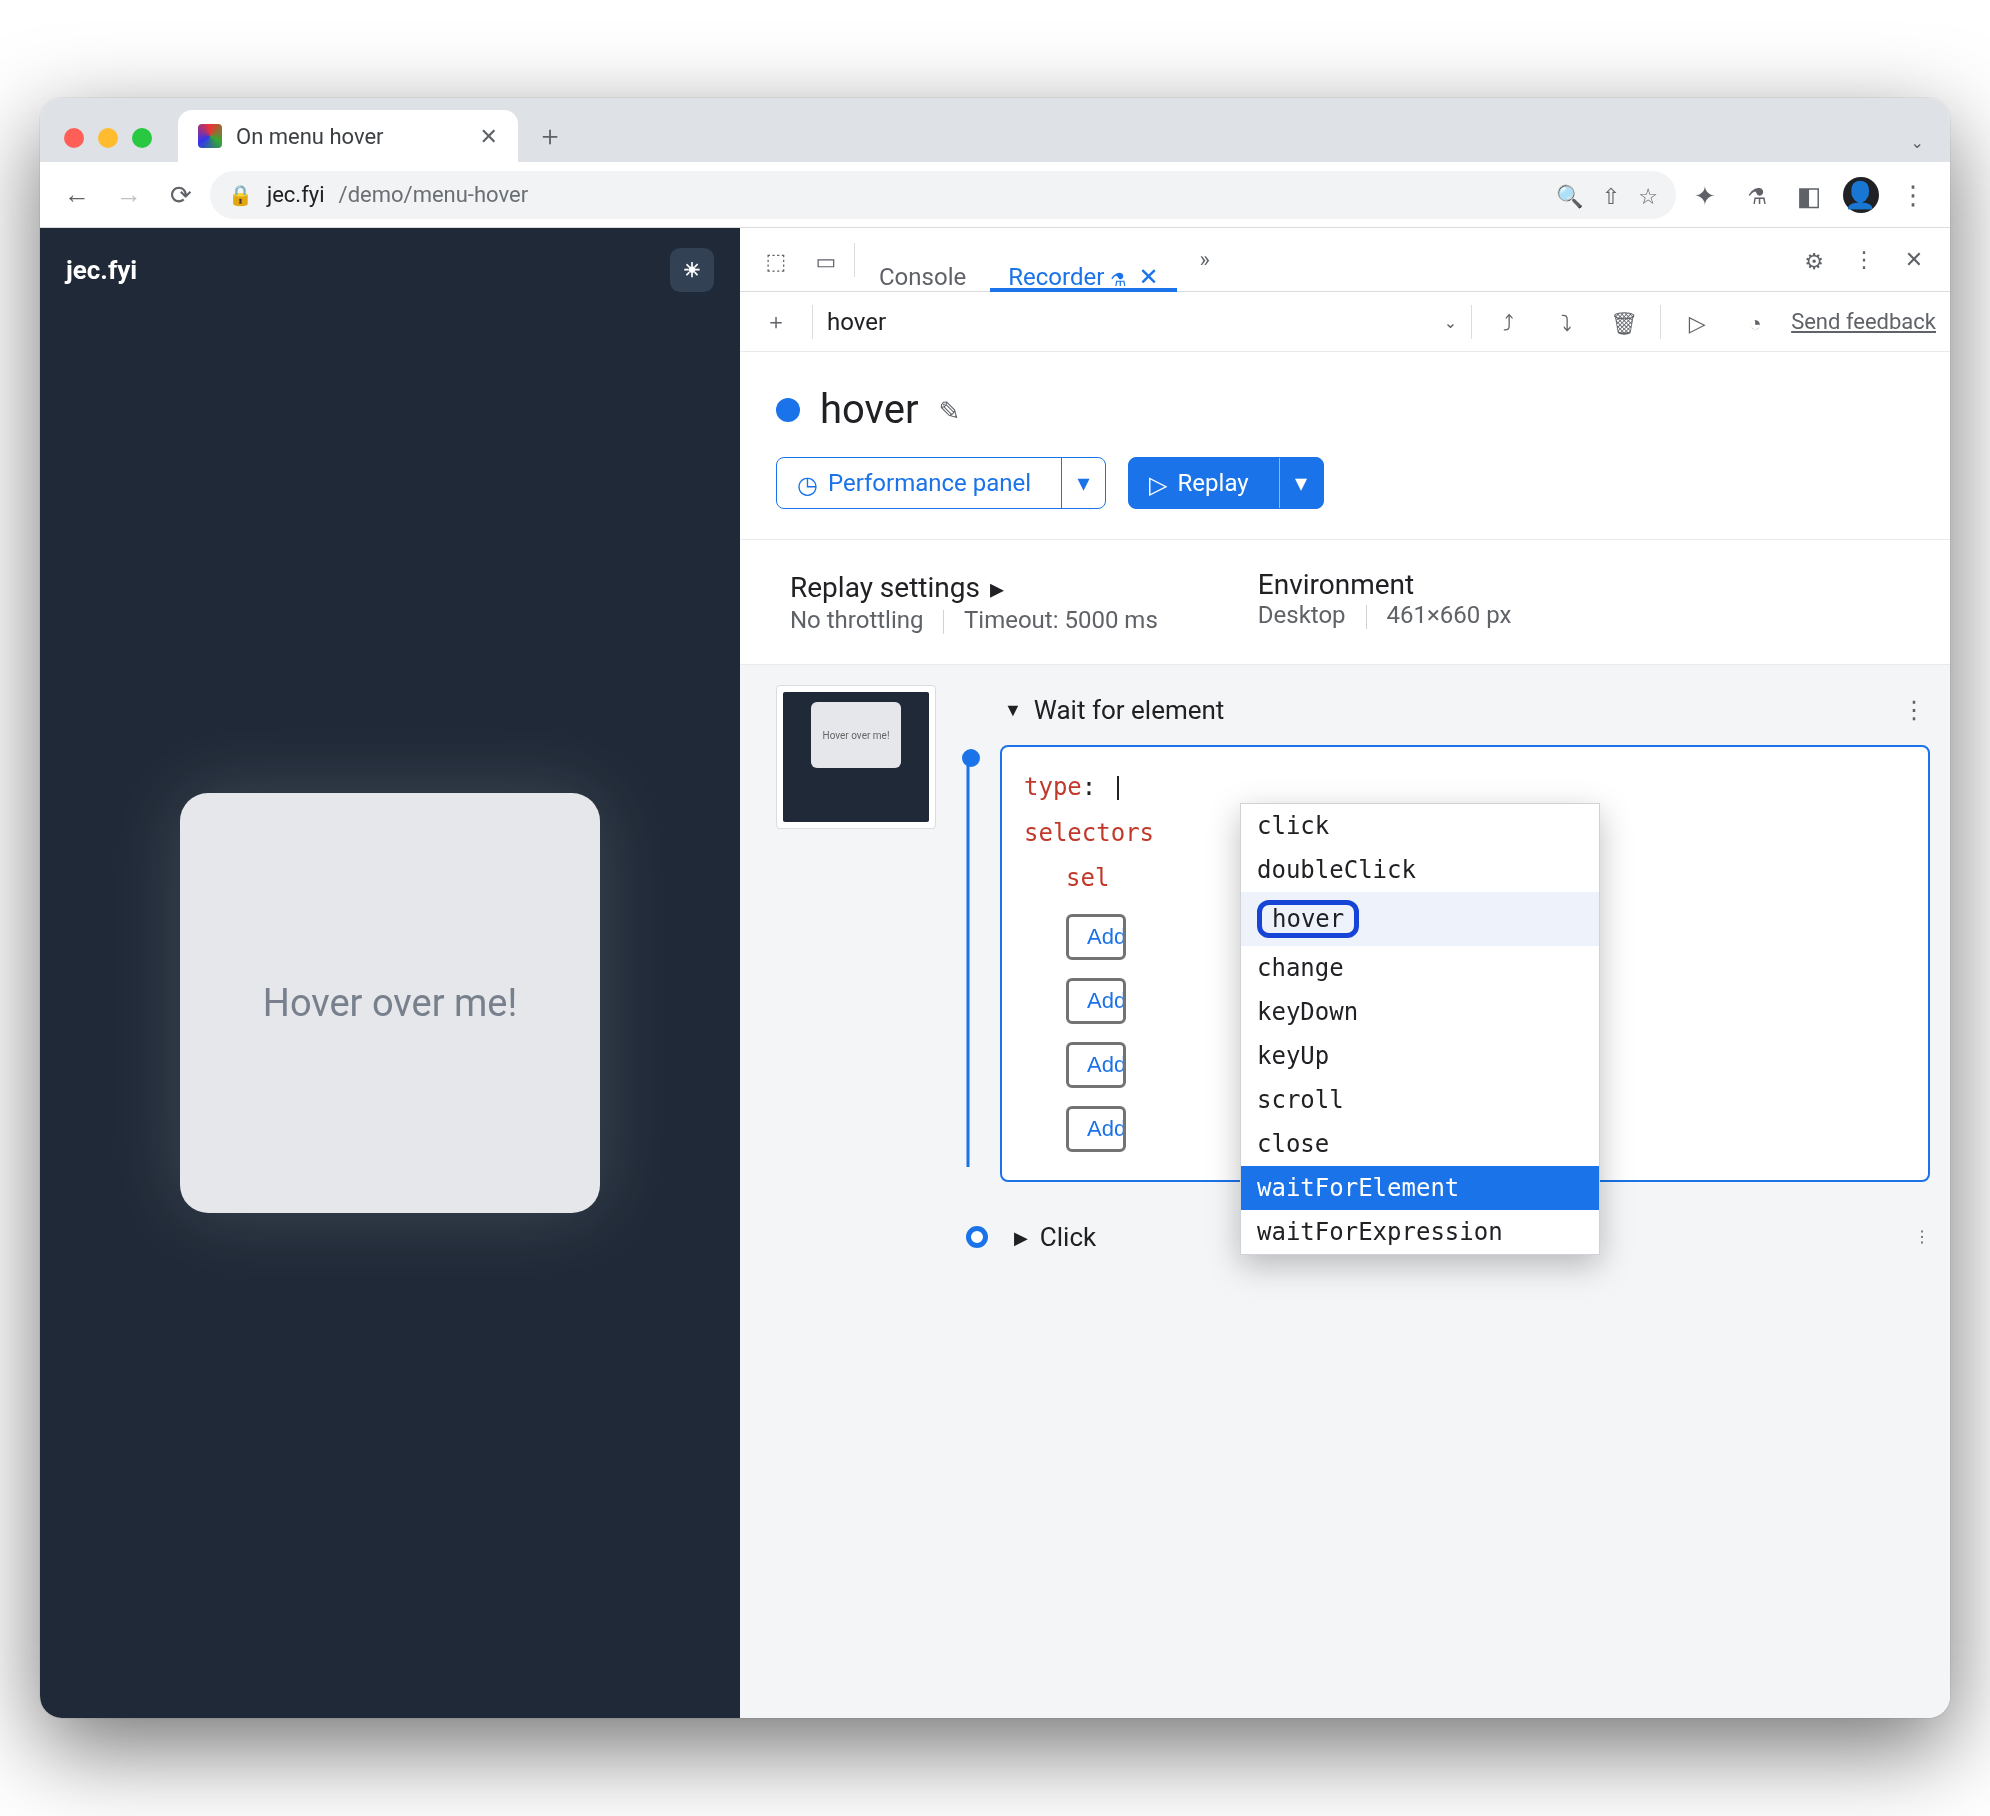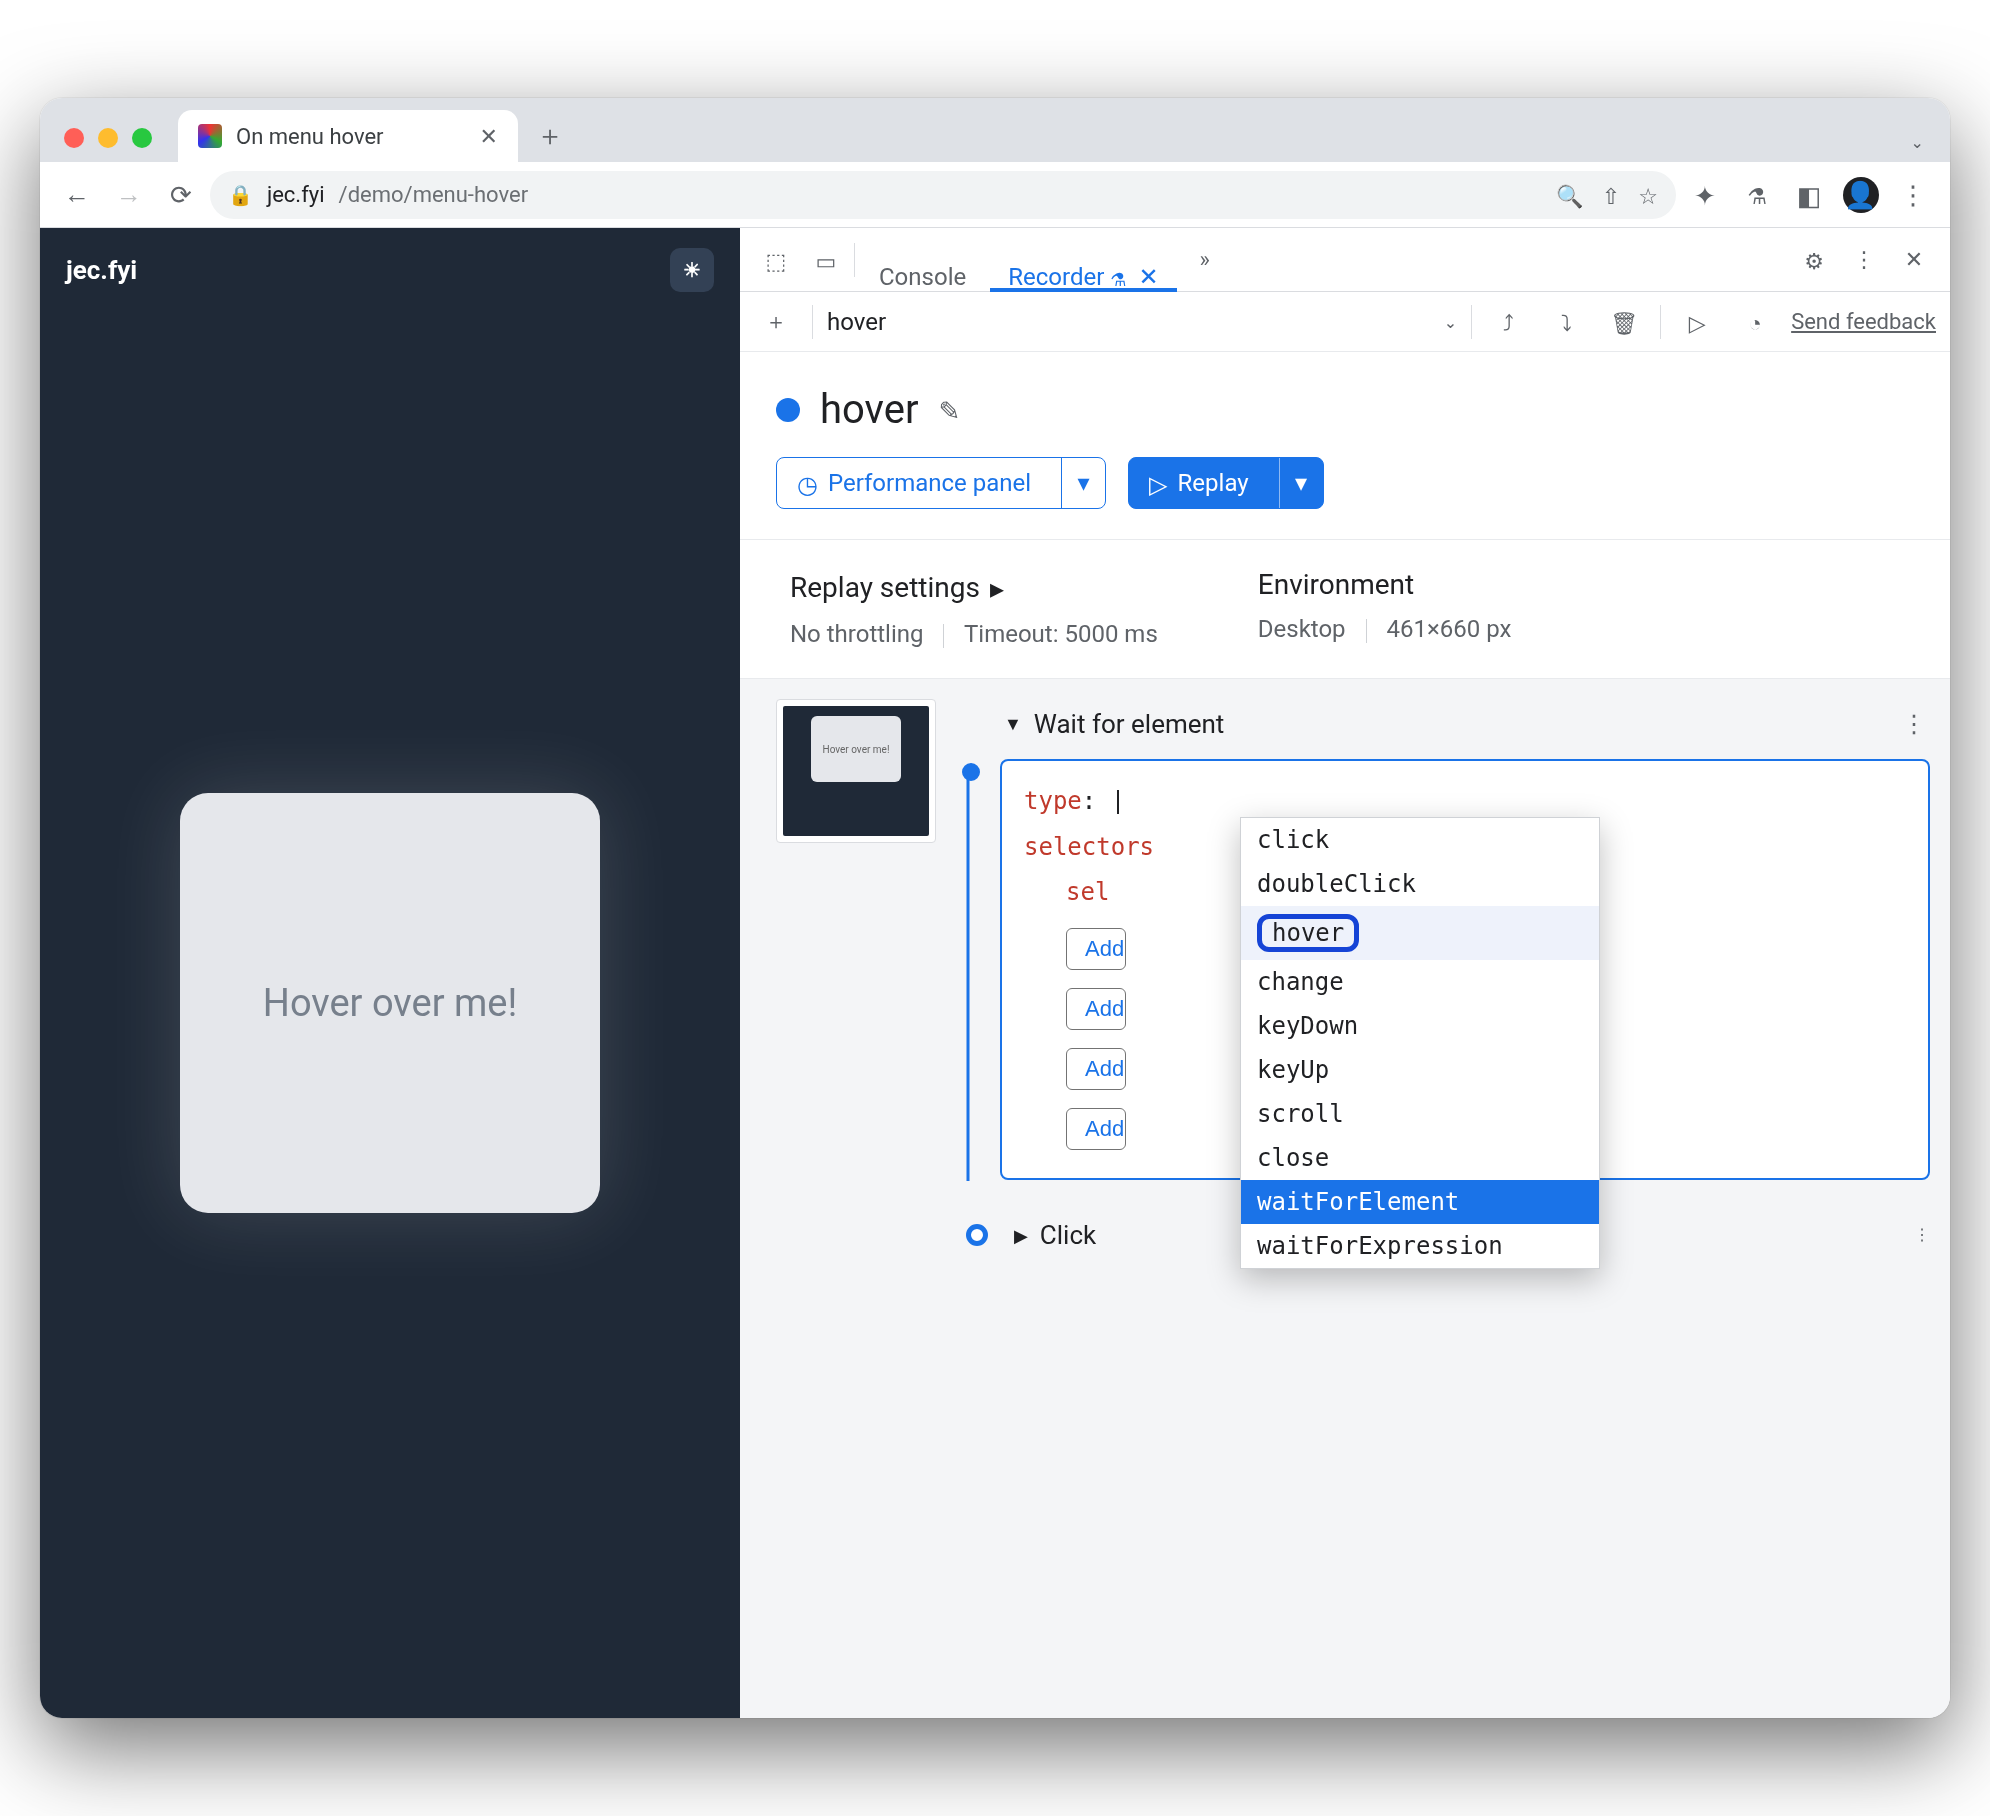--- a/index.html
+++ b/index.html
@@ -99,21 +99,21 @@
     color:#1a73e8; font-size:24px; display:flex; align-items:center; padding:0 22px; gap:10px;}
   .btn.group { padding:0;}
   .btn.group .seg{padding:0 20px; display:flex;align-items:center;gap:10px;height:100%;}
   .btn.group .caret{border-left:1px solid #1a73e8; width:44px; justify-content:center;}
   .btn.primary { background:#1a73e8; color:#fff;}
   .btn.primary .caret{border-left:1px solid rgba(255,255,255,.5);}
   .dt-divider{height:1px;background:#e8eaed;}
   
   .settings { display:flex; padding:28px 50px 30px; gap:100px;}
   .settings h3{ font-size:28px; color:#202124; font-weight:400; display:flex;align-items:center;gap:10px;}
-  .settings .sub { margin-top:14px; font-size:24px; color:#5f6368;}
+  .settings .sub { font-size:24px; color:#5f6368;}
   .settings .sub .sep2{display:inline-block;width:1px;height:24px;background:#cfd2d6;margin:0 14px;vertical-align:middle;}
   
   .steps { flex:1; background:#f4f5f7; padding:20px 20px 30px 36px; position:relative; overflow:visible;}
   .step-row{ display:flex; gap:26px; align-items:flex-start;}
   .thumb { width:160px; background:#fff; border:1px solid #dadce0; border-radius:4px;
     padding:6px;}
   .thumb-inner{ background:#1f2937; height:130px; border-radius:2px; position:relative;}
   .thumb-inner .mini{ position:absolute; left:50%; top:10px; transform:translateX(-50%);
     width:90px;height:66px;background:#e5e7eb;border-radius:6px;display:flex;align-items:center;justify-content:center;font-size:10px;color:#666;}
   .timeline-col{ width:12px; position:relative; margin-top:64px;}
@@ -121,23 +121,23 @@
   .tl-dot{ width:18px;height:18px;border-radius:50%;background:#1a73e8;border:3px solid #1a73e8; position:relative; z-index:1;}
   .step-card{ flex:1; }
   .step-header{ display:flex; align-items:center; gap:12px; font-size:26px; color:#202124; padding:10px 4px;}
   .step-header .arrow{font-size:18px;}
   .step-header .more{ margin-left:auto; color:#5f6368; font-size:24px;}
   .step-body{ margin-top:10px; border:2px solid #1a73e8; border-radius:8px; background:#fff;
     padding:18px 22px 22px; font-family:ui-monospace,Menlo,monospace; font-size:24px;}
   .kv .key{ color:#c0392b;} .kv{line-height:1.9;color:#202124;}
   .kv .cursor{ display:inline-block; width:2px; height:24px; background:#202124; vertical-align:middle; margin-left:6px;}
   .indent{ padding-left:42px;}
-  .addbtn{ display:inline-block; border:1px solid #737373; border-radius:6px;
+  .addbtn{ display:inline-block; border:3px solid #737373; border-radius:6px;
     background:#fff; color:#1a73e8; font-size:22px; font-family:-apple-system,sans-serif;
-    padding:7px 0 7px 18px; margin-top:12px; width:60px; overflow:hidden; white-space:nowrap;}
+    padding:7px 0 7px 18px; margin-top:12px; width:60px; overflow:hidden; white-space:nowrap;text-align:center;}
   
   .dropdown{
     position:absolute; left:500px; top:138px; width:360px; background:#fff;
     border:1px solid #cfd2d6; box-shadow:0 10px 30px rgba(0,0,0,.25);
     font-family:ui-monospace,Menlo,monospace; font-size:24px; z-index:10;
   }
   .dropdown .opt{ padding:8px 16px; color:#202124;}
   .dropdown .opt.highlight{ background:#eef2fb;}
   .dropdown .opt.selected{ background:#1a73e8; color:#ffffff;}
   .dropdown .opt .ring{ display:inline-block; border:5px solid #1544d6; border-radius:12px;

